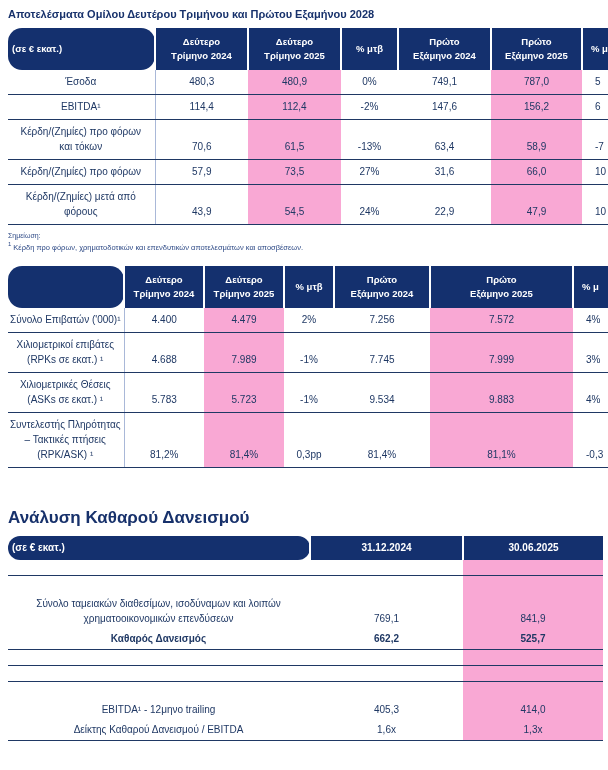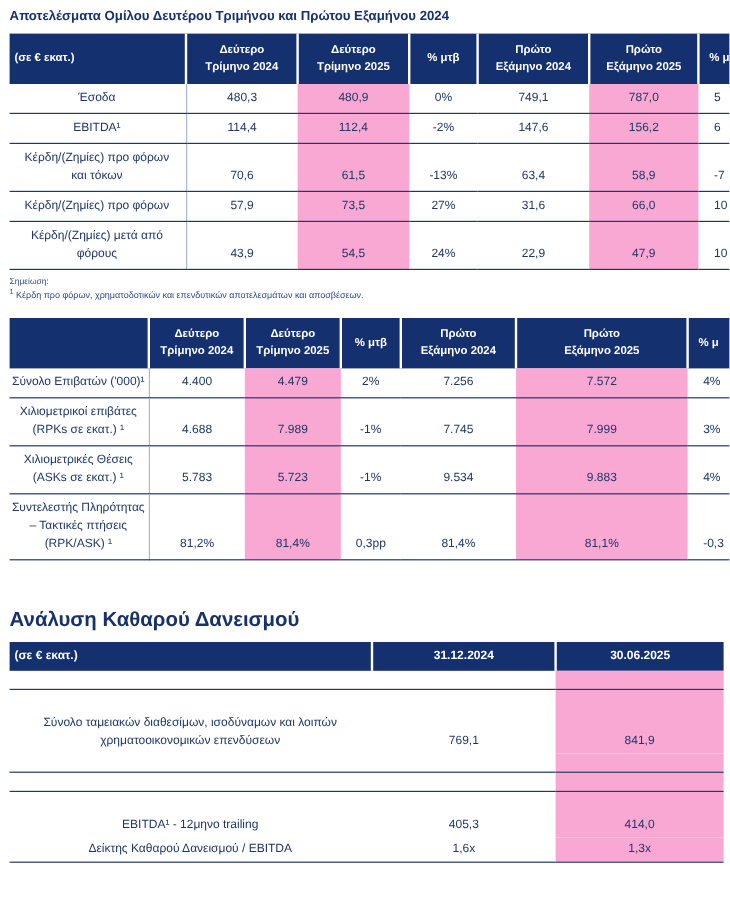--- a/index.html
+++ b/index.html
@@ -8,21 +8,21 @@
     font-family:"Liberation Sans",sans-serif;color:#1f3864;box-sizing:border-box;
     padding:8px 0 0 8px;
   }
   .title{font-size:11px;font-weight:700;margin:0 0 8px 0;color:#17316b;}
   table.fin{border-collapse:collapse;table-layout:fixed;}
   .fin th{
     background:#14306e;color:#ffffff;font-weight:700;font-size:9.5px;line-height:14px;
     text-align:center;vertical-align:middle;padding:7px 2px;white-space:pre-line;
   }
   .fin th+th{border-left:2px solid #ffffff;}
-  .fin th.label{text-align:left;padding-left:4px;}
+  .fin th.label{text-align:left;padding-left:4px;border-radius:14px;}
   .fin td{
     font-size:10px;line-height:15px;color:#1f3864;text-align:center;vertical-align:bottom;
     padding:4px 2px 5px 2px;
   }
   .fin tr.line td{border-bottom:1px solid #1f3864;}
   .fin td.label{text-align:center;white-space:pre-line;padding-left:1px;}
   .fin12 td.label{border-right:1px solid #a9b8d8;}
   .fin td.shade{background:#f9a8d4;}
   .fin td.cut,.fin th.cut{text-align:left;}
   .fin th.cut{padding-left:8px;}
@@ -36,21 +36,21 @@
   .note-heading{font-size:7px;color:#2e4a86;}
   .note-line{font-size:7.5px;color:#2e4a86;margin-top:2px;}
   .note-line sup{font-size:6px;vertical-align:super;margin-right:2px;}
   .section-title{font-size:17px;font-weight:700;margin:40px 0 8px 0;color:#17316b;}
   .traffic{margin-top:14px;}
 </style>
 </head>
 <body>
 
 <div class="doc">
-  <h1 class="title">Αποτελέσματα Ομίλου Δευτέρου Τριμήνου και Πρώτου Εξαμήνου 2024</h1>
+  <h1 class="title">Αποτελέσματα Ομίλου Δευτέρου Τριμήνου και Πρώτου Εξαμήνου 2028</h1>
 
   <table class="fin fin12" style="width: 654px;">
       <colgroup>
         <col style="width: 147px;">
         <col style="width: 93px;">
         <col style="width: 93px;">
         <col style="width: 57px;">
         <col style="width: 93px;">
         <col style="width: 91px;">
         <col style="width: 80px;">
@@ -215,20 +215,25 @@
           <td class="label"></td>
           <td></td>
           <td class="shade"></td>
         </tr>
         <tr class="tallpad">
           <td class="label">Σύνολο ταμειακών διαθεσίμων, ισοδύναμων και λοιπών
 χρηματοοικονομικών επενδύσεων</td>
           <td>769,1</td>
           <td class="shade">841,9</td>
         </tr>
+        <tr class="line bold">
+          <td class="label">Καθαρός Δανεισμός</td>
+          <td>662,2</td>
+          <td class="shade">525,7</td>
+        </tr>
         <tr class="line spacer">
           <td class="label"></td>
           <td></td>
           <td class="shade"></td>
         </tr>
         <tr class="line spacer">
           <td class="label"></td>
           <td></td>
           <td class="shade"></td>
         </tr>

